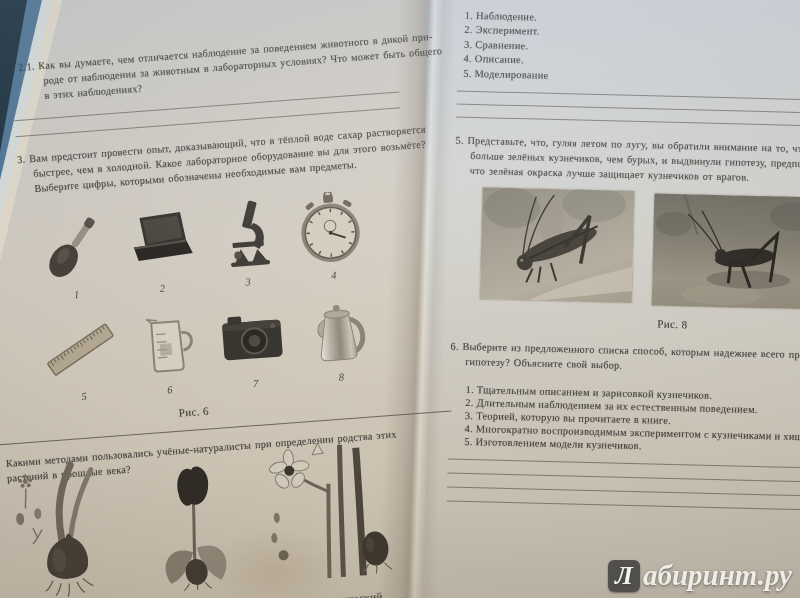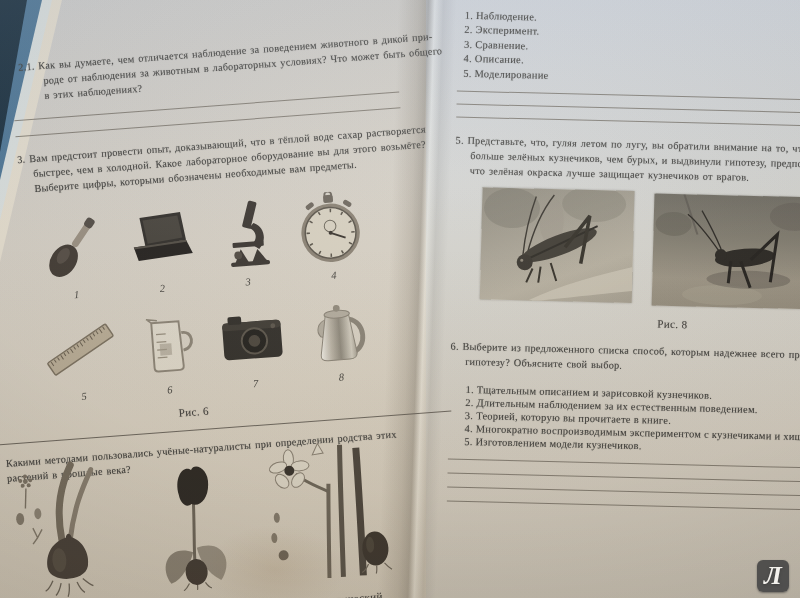--- a/index.html
+++ b/index.html
@@ -338,13 +338,14 @@
   <div class="abs ansline" style="left:22px;top:482px;width:392px;"></div>
   <div class="abs ansline" style="left:22px;top:496px;width:392px;"></div>
   <div class="abs ansline" style="left:22px;top:510px;width:392px;"></div>
 </div>
 
 <div class="abs stain"></div>
 <div class="abs vignette"></div>
 
 <div class="abs watermark">
   <span class="wm-badge">Л</span>
+  <span>абиринт.ру</span>
 </div>
 
 </body></html>

